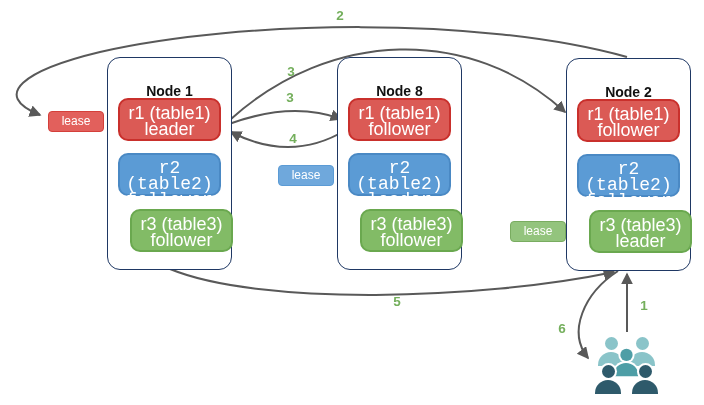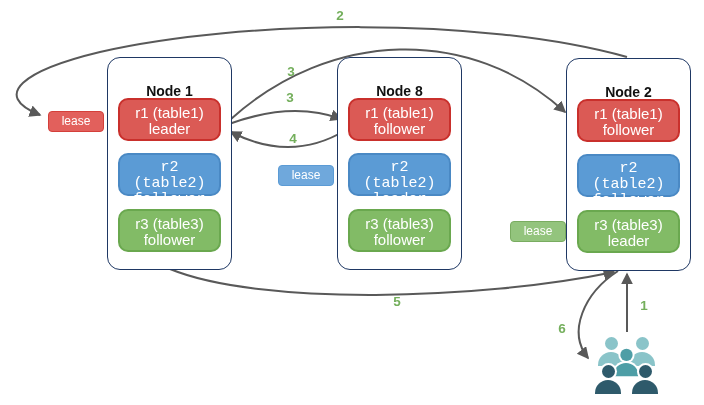--- a/index.html
+++ b/index.html
@@ -3,25 +3,25 @@
 <meta charset="utf-8">
 <style>
   html,body{margin:0;padding:0;background:#fff;}
   .stage{position:relative;width:704px;height:405px;background:#fff;overflow:hidden;
          font-family:"Liberation Sans",sans-serif;}
   svg.arrows{position:absolute;left:0;top:0;z-index:1;}
   .node{position:absolute;width:125px;height:213px;background:#fff;border:1.6px solid #1F3864;
         border-radius:13px;z-index:2;box-sizing:border-box;}
   .node-title{margin-top:25px;text-align:center;font-size:14px;font-weight:700;color:#111;}
   .replica{position:absolute;left:10px;width:103px;height:43px;border-radius:10px;color:#fff;
-           text-align:center;font-size:15px;line-height:16px;padding-top:5px;box-sizing:border-box;
+           text-align:center;font-size:18px;line-height:16px;padding-top:5px;box-sizing:border-box;
            border:2px solid transparent;}
   .replica.red{background:#DB5A55;border-color:#C9302C;}
   .replica.blue{background:#5B9BD5;border-color:#4A89C4;font-family:Liberation Mono, monospace;}
-  .replica.green{background:#82BB66;border-color:#6AA84F;}
+  .replica.green{background:#82BB66;border-color:#6AA84F;margin-left:12px;}
   .r-pos-0{top:40px;} .r-pos-1{top:95px;} .r-pos-2{top:151px;}
   .lease{position:absolute;height:21px;width:56px;border-radius:4px;color:#fff;font-size:12px;
          line-height:19px;text-align:center;z-index:2;box-sizing:border-box;}
   .lease.red{background:#E2605C;border:1.5px solid #D43F3A;left:48px;top:111px;}
   .lease.blue{background:#6FA8DC;border:1.5px solid #5B9BD5;left:278px;top:165px;}
   .lease.green{background:#93C47D;border:1.5px solid #79AC60;left:510px;top:221px;}
   .step{position:absolute;z-index:3;color:#74AF5C;font-size:13.5px;font-weight:700;
         transform:translateX(-50%);}
   .users{position:absolute;left:592px;top:334px;width:72px;height:62px;z-index:2;}
   .person{position:absolute;width:26px;height:30px;}

